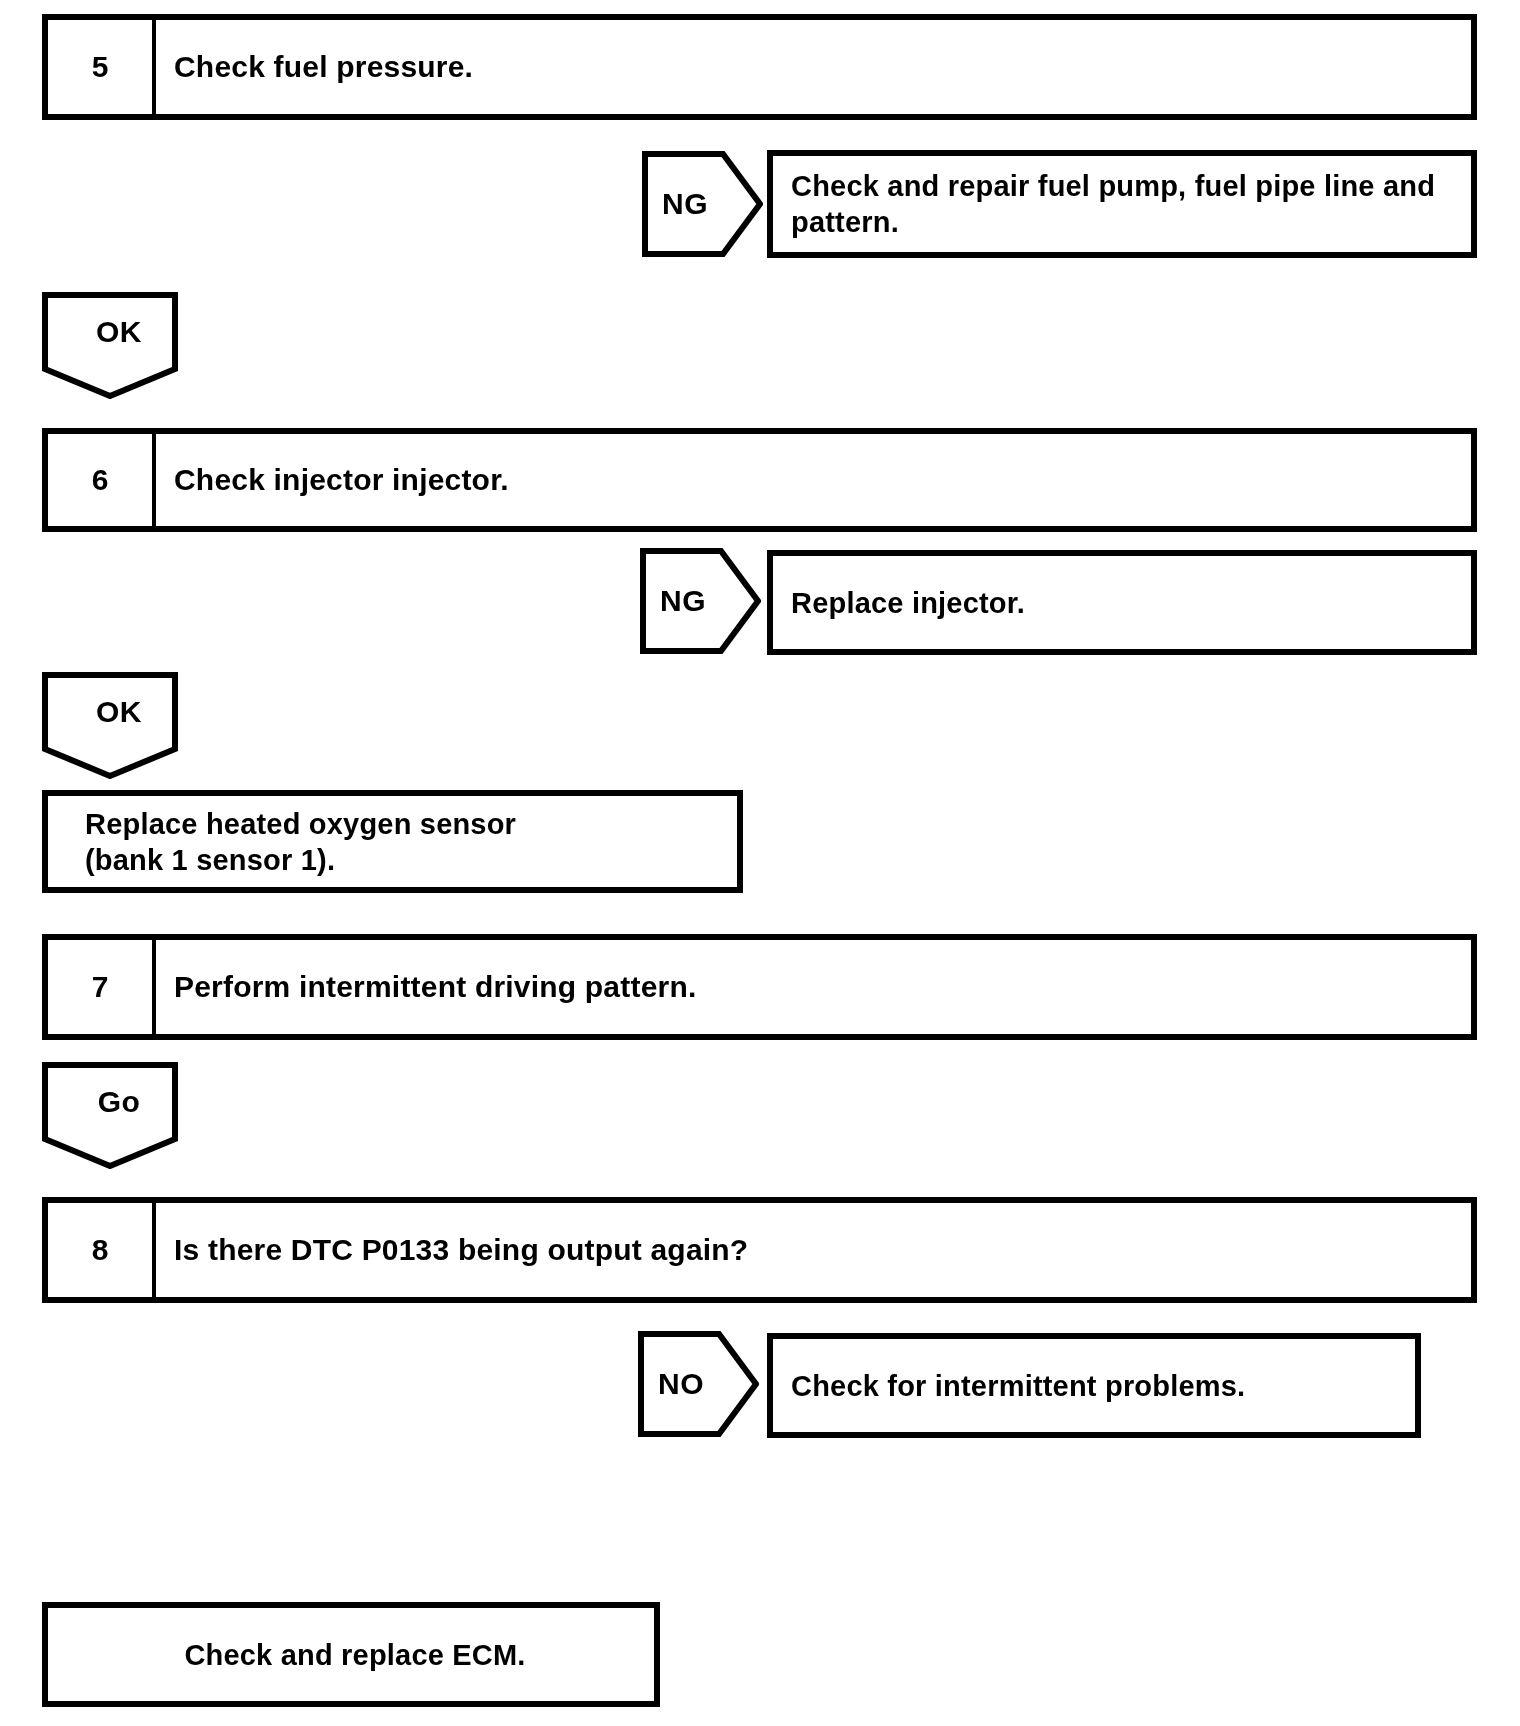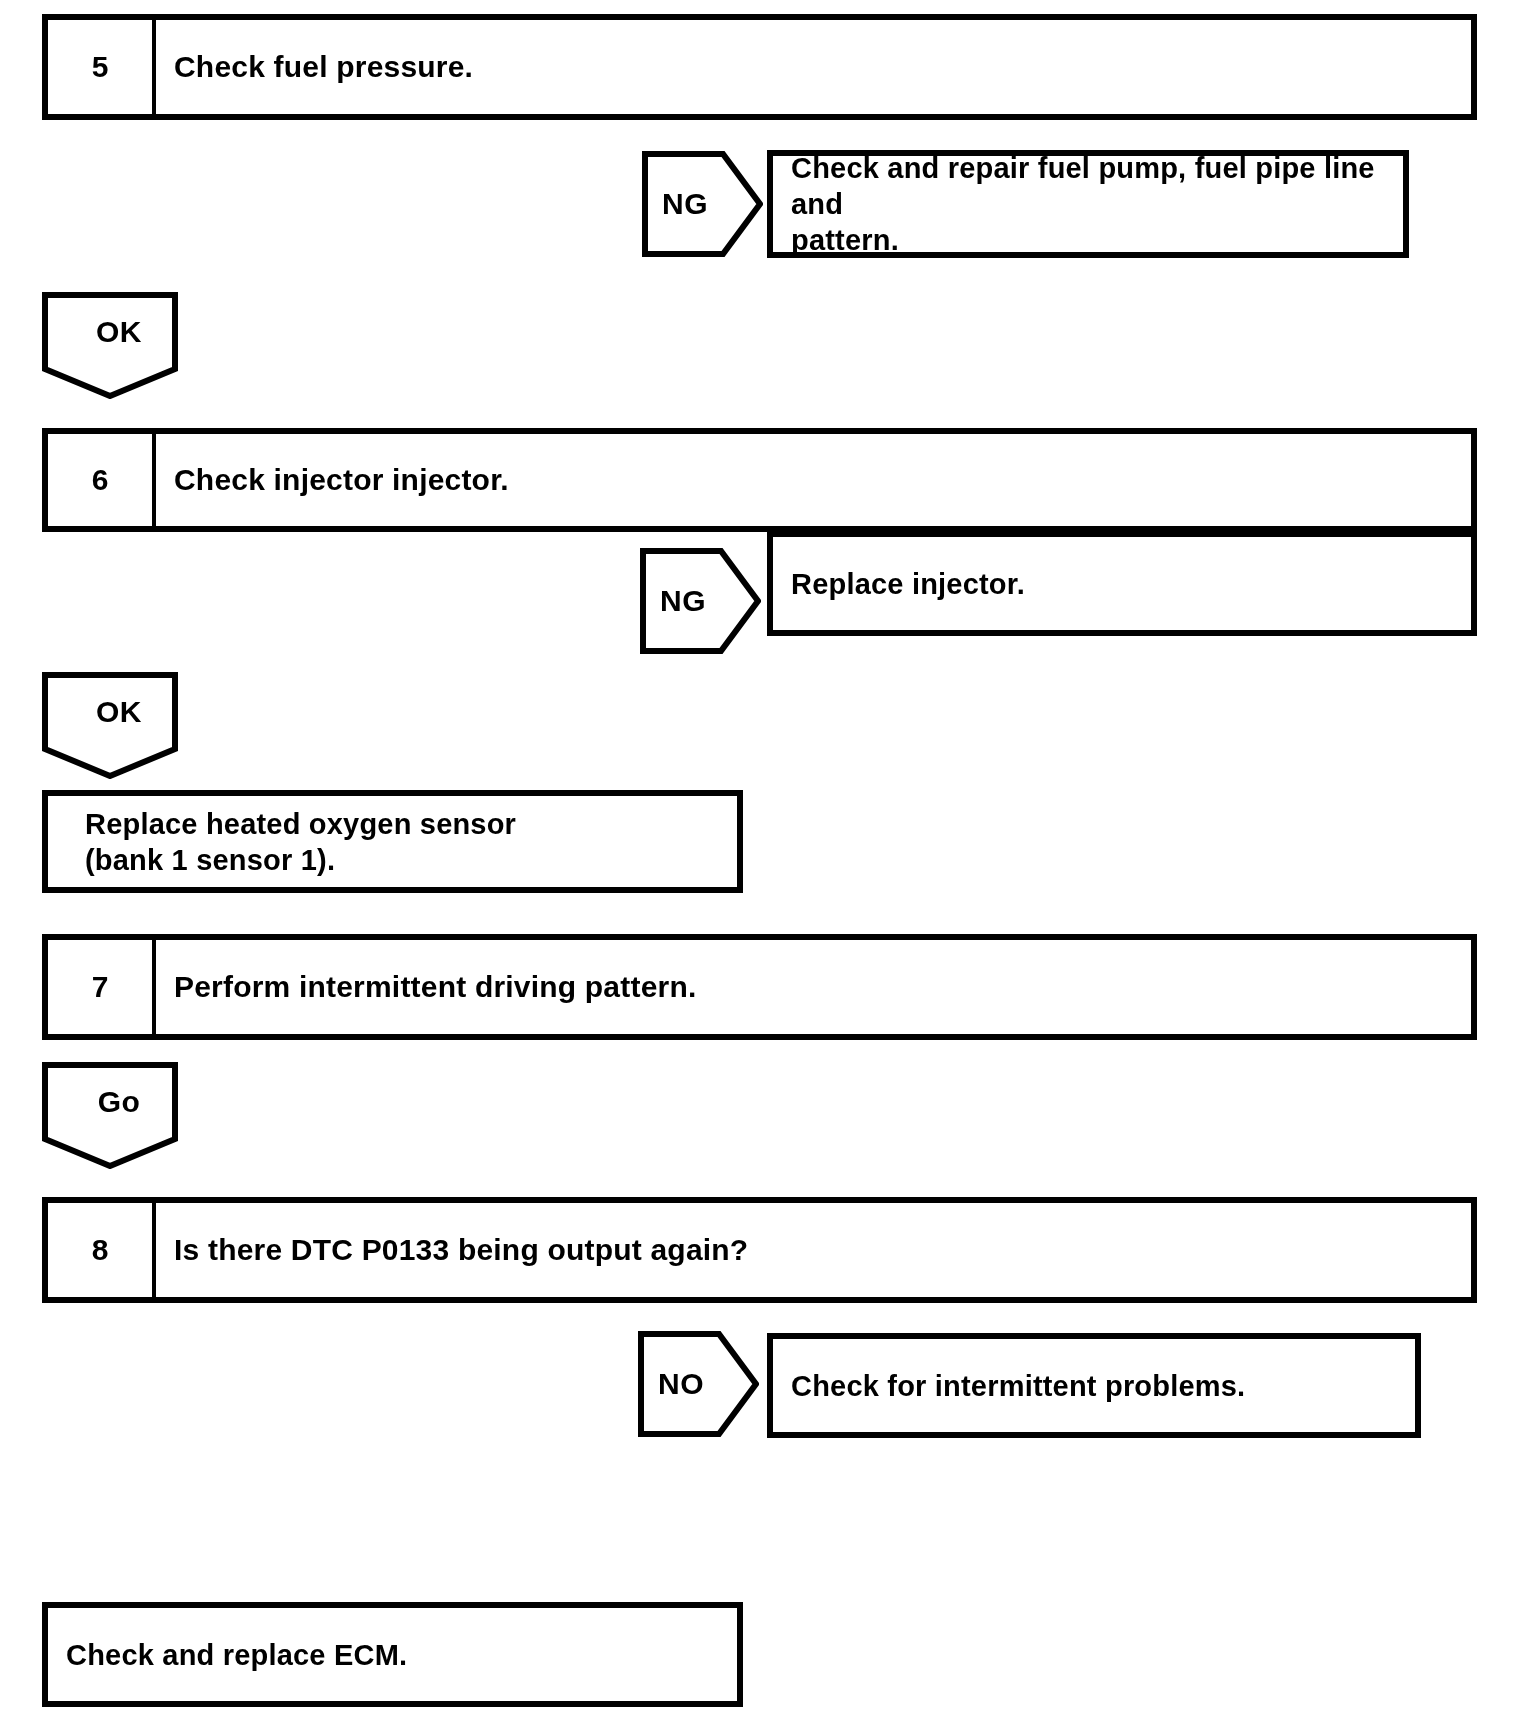--- a/index.html
+++ b/index.html
@@ -93,21 +93,21 @@
     <div class="step-label">Check fuel pressure.</div>
   </div>
 
   <div class="pent pent-right" style="left:642px; top:151px;">
     <svg width="121" height="106" viewBox="0 0 121 106">
       <polygon points="3,3 81,3 118,53 81,103 3,103" fill="#ffffff" stroke="#000000" stroke-width="6"></polygon>
     </svg>
     <span class="pent-label">NG</span>
   </div>
 
-  <div class="text-box" style="left:767px; top:150px; width:642px; height:108px;">
+  <div class="text-box" style="left:767px; top:150px; width:710px; height:108px;">
     <span>Check and repair fuel pump, fuel pipe line and</span>
     <span>pattern.</span>
   </div>
 
   <div class="pent pent-down" style="left:42px; top:292px;">
     <svg width="136" height="107" viewBox="0 0 136 107">
       <polygon points="3,3 133,3 133,77 68,104 3,77" fill="#ffffff" stroke="#000000" stroke-width="6"></polygon>
     </svg>
     <span class="pent-label">OK</span>
   </div>
@@ -117,21 +117,21 @@
     <div class="step-label">Check injector injector.</div>
   </div>
 
   <div class="pent pent-right" style="left:640px; top:548px;">
     <svg width="121" height="106" viewBox="0 0 121 106">
       <polygon points="3,3 81,3 118,53 81,103 3,103" fill="#ffffff" stroke="#000000" stroke-width="6"></polygon>
     </svg>
     <span class="pent-label">NG</span>
   </div>
 
-  <div class="text-box" style="left:767px; top:531px; width:710px; height:105px;">
+  <div class="text-box" style="left:767px; top:550px; width:710px; height:105px;">
     <span>Replace injector.</span>
   </div>
 
   <div class="pent pent-down" style="left:42px; top:672px;">
     <svg width="136" height="107" viewBox="0 0 136 107">
       <polygon points="3,3 133,3 133,77 68,104 3,77" fill="#ffffff" stroke="#000000" stroke-width="6"></polygon>
     </svg>
     <span class="pent-label">OK</span>
   </div>
 
@@ -162,17 +162,17 @@
       <polygon points="3,3 81,3 118,53 81,103 3,103" fill="#ffffff" stroke="#000000" stroke-width="6"></polygon>
     </svg>
     <span class="pent-label">NO</span>
   </div>
 
   <div class="text-box" style="left:767px; top:1333px; width:654px; height:105px;">
     <span>Check for intermittent problems.</span>
   </div>
 
 
-  <div class="text-box" style="left:42px; top:1602px; width:701px; height:105px;">
+  <div class="text-box" style="left:42px; top:1602px; width:618px; height:105px;align-items:center;">
     <span>Check and replace ECM.</span>
   </div>
 
 </div>
 
 </body></html>

